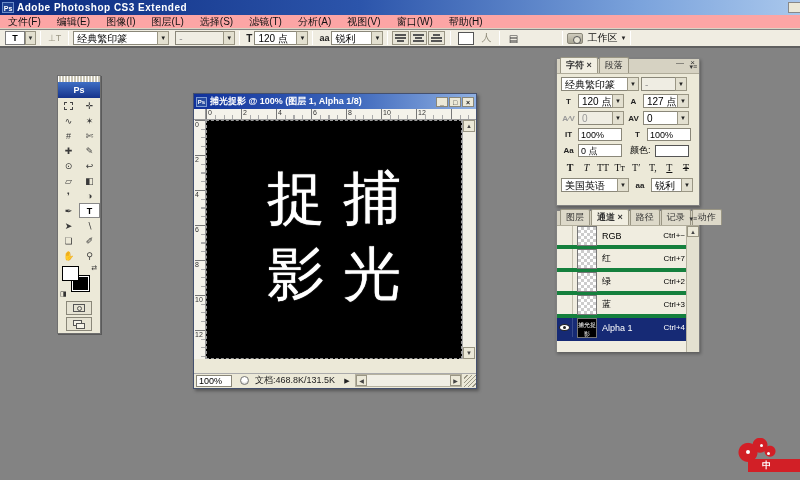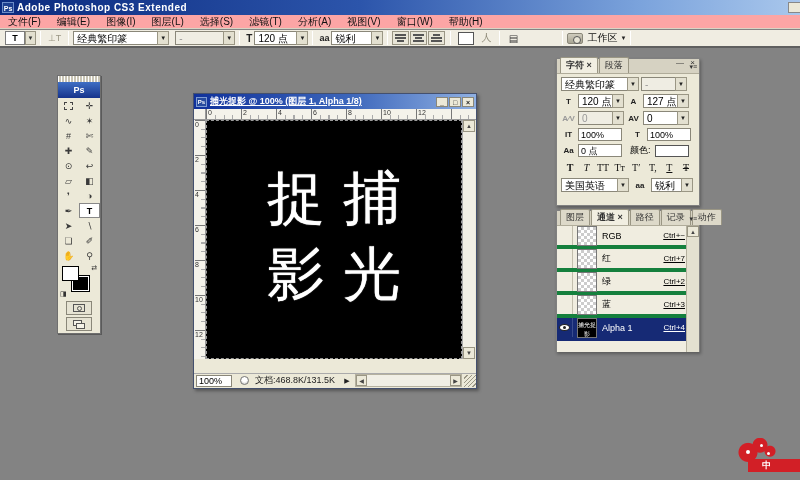--- a/index.html
+++ b/index.html
@@ -82,21 +82,21 @@
   .sm-icon i { position:absolute; width:9px; height:6px; border:1px solid #555; background:#f4f2e8; }
   .sm-icon i:last-child { left:3px; top:3px; }
 
   
   .docwin { position:absolute; left:193px; top:93px; width:284px; height:296px;
     background:#ece9d8; border:1px solid #44506e; box-shadow:2px 2px 3px rgba(0,0,0,.35); }
   .dw-title { height:15px; background:linear-gradient(90deg,#10319b,#3c66bb 55%,#8fb0e2);
     display:flex; align-items:center; color:#fff; padding:0 2px; }
   .dw-icon { width:11px; height:10px; background:#274b9e; border:1px solid #7e9bd2; color:#fff;
     font-size:6px; font-weight:bold; text-align:center; line-height:9px; margin-right:3px; }
-  .dw-title-text { font-weight:bold; font-size:9px; flex:1; white-space:nowrap; overflow:hidden;text-decoration:underline; }
+  .dw-title-text { font-weight:bold; font-size:9px; flex:1; white-space:nowrap; overflow:hidden; }
   .dw-btn { width:12px; height:10px; background:#ece9d8; border:1px solid #8a8779;
     font-size:7px; line-height:9px; text-align:center; color:#222; margin-left:1px; font-weight:bold; }
   .ruler-corner { position:absolute; left:0; top:15px; width:12px; height:11px;
     background:#f4f2ea; border-right:1px solid #999; border-bottom:1px solid #999; }
   .h-ruler { position:absolute; left:12px; top:15px; right:0; height:11px; background:#f4f2ea;
     border-bottom:1px solid #999;
     background-image:repeating-linear-gradient(90deg,#777 0 1px,transparent 1px 35px),
       repeating-linear-gradient(90deg,#aaa 0 1px,transparent 1px 8.75px);
     background-size:100% 10px,100% 4px; background-position:bottom left; background-repeat:no-repeat; }
   .h-ruler span { position:absolute; top:0; font-size:7px; color:#333; }
@@ -178,21 +178,21 @@
     background:#222; border-radius:50%; }
   .thumb { width:20px; height:20px; border:1px solid #777; margin:0 5px 0 4px; flex:none; }
   .checker { background-color:#fff;
     background-image:linear-gradient(45deg,#ccc 25%,transparent 25%,transparent 75%,#ccc 75%),
       linear-gradient(45deg,#ccc 25%,transparent 25%,transparent 75%,#ccc 75%);
     background-size:6px 6px; background-position:0 0,3px 3px; }
   .thumb.alpha { background:#000; color:#fff; font-size:6px; line-height:9px;
     text-align:center; overflow:hidden; word-break:break-all; padding-top:1px;
     font-family:"DejaVu Serif",serif; }
   .ch-name { flex:1; font-size:9px; }
-  .ch-key { font-size:8px;text-decoration:underline; }
+  .ch-key { font-size:8px; }
   .ch-scroll { position:absolute; right:0; top:0; bottom:0; width:13px; background:#e4e1d0;
     border-left:1px solid #b5b19f; }
   .ch-scroll .sb-btn { position:absolute; top:0; left:0; width:12px; height:11px;
     background:#ece9d8; border:1px solid #9a9684; font-size:6px; text-align:center;
     line-height:10px; color:#444; }
   .ch-pad { height:11px; }
 
   
   .watermark { position:absolute; right:0; bottom:8px; width:66px; height:34px; }
   .wm-blob { position:absolute; left:2px; top:0; width:40px; height:24px;

